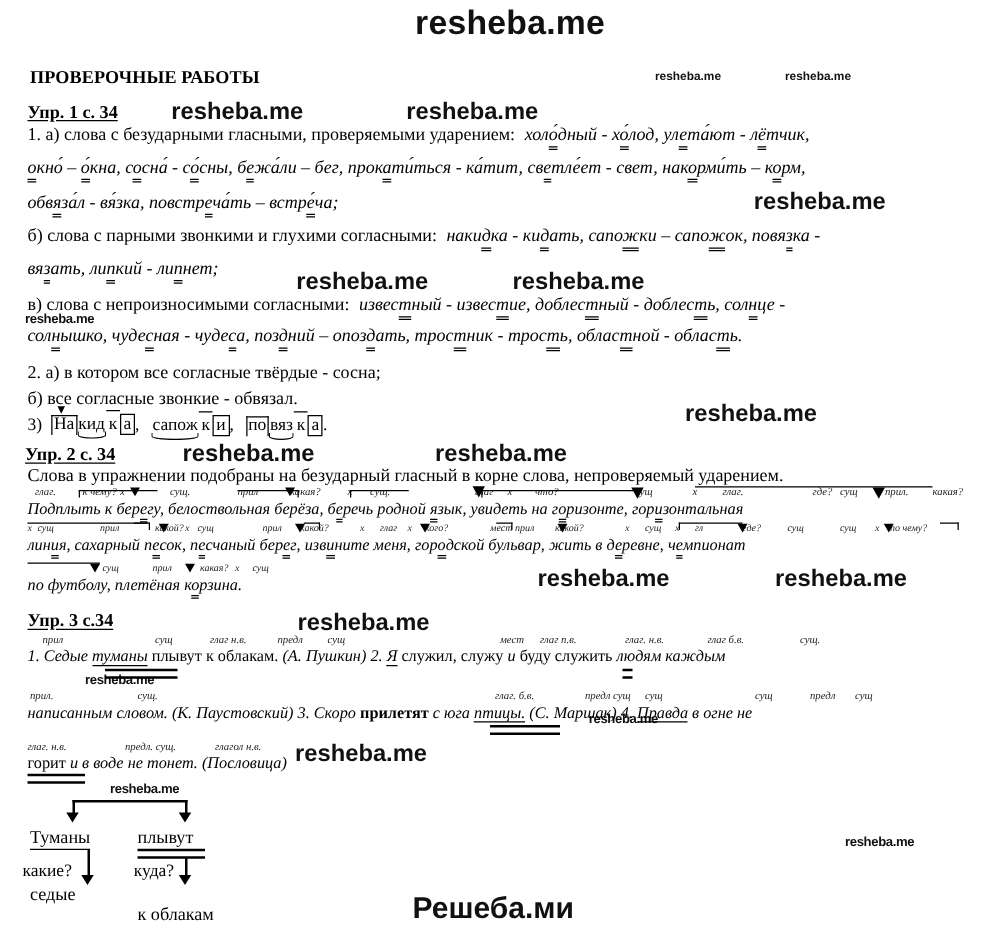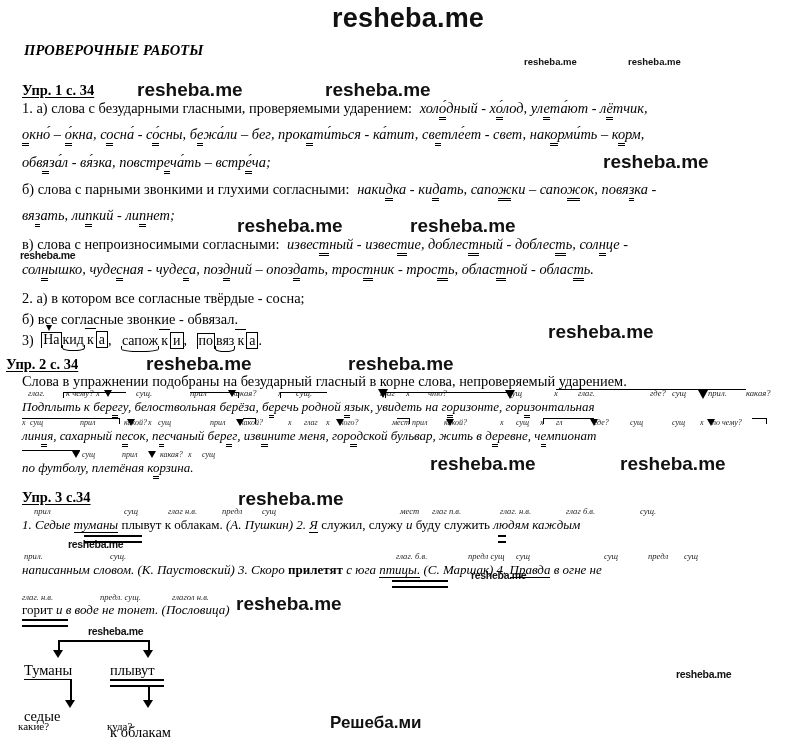--- a/index.html
+++ b/index.html
@@ -9,21 +9,21 @@
     color:#000;position:relative;overflow:hidden;
   }
   .page{position:relative;width:800px;height:745px;}
 
   
   .wm{position:absolute;font-family:"Liberation Sans", sans-serif;font-weight:bold;color:#111;white-space:nowrap;pointer-events:none;}
   .wm-top{font-size:27px;letter-spacing:.2px;}
   .wm-big{font-size:19px;}
   .wm-sm{font-size:9.5px;}
   .wm-tiny{font-size:10.5px;letter-spacing:-.3px;}
-  .wm-bottom{font-size:17px;}
+  .wm-bottom{font-size:24px;}
 
   
   .h-title{position:absolute;font-family:"Liberation Serif", serif;font-weight:bold;font-size:14.5px;letter-spacing:.1px;}
   .h-exer{position:absolute;font-weight:bold;font-size:14.5px;text-decoration:underline;text-underline-offset:2px;}
 
   
   .ln{position:absolute;font-size:14.4px;line-height:1.05;white-space:nowrap;}
   .ital{font-style:italic;}
   .big{font-size:13px;}
   .ddot{position:relative;}
@@ -43,21 +43,21 @@
   .pref{display:inline-block;border-top:1px solid #000;border-left:1px solid #000;border-right:1px solid #000;padding:0 1px;line-height:1.05;}
   .root{display:inline-block;position:relative;padding:0 1px;}
   .root:after{content:"";position:absolute;left:0;right:0;bottom:-3px;height:5px;border-bottom:1px solid #000;border-left:1px solid #000;border-right:1px solid #000;border-radius:0 0 60% 60%;}
   .suf{display:inline-block;position:relative;padding:0 2px;}
   .suf:before{content:"";position:absolute;left:0;right:0;top:-4px;height:4px;border-top:1px solid #000;transform:skewX(0deg);}
   .end{display:inline-block;border:1px solid #000;padding:0 2px;line-height:1.1;}
   .arrtop{position:absolute;width:0;height:0;border-left:3px solid transparent;border-right:3px solid transparent;border-top:6px solid #000;}
 
   
   .schm-word{position:absolute;font-size:14.5px;white-space:nowrap;}
-  .schm-q{position:absolute;font-size:11px;white-space:nowrap;margin-top:30px;}
+  .schm-q{position:absolute;font-size:14px;white-space:nowrap;}
   .vline{position:absolute;border-left:2px solid #000;}
   .hline{position:absolute;border-top:2px solid #000;}
   .dn-arrow{position:absolute;width:0;height:0;border-left:5px solid transparent;border-right:5px solid transparent;border-top:8px solid #000;}
   .dbar{position:absolute;height:4px;border-top:2px solid #000;border-bottom:2px solid #000;}
 </style>
 </head>
 <body>
 
 <div class="page">
 
@@ -77,21 +77,21 @@
       <div class="wm wm-big" style="left: 430px; top: 453px;">resheba.me</div>
       <div class="wm wm-big" style="left: 620px; top: 453px;">resheba.me</div>
       <div class="wm wm-big" style="left: 238px; top: 488px;">resheba.me</div>
       <div class="wm wm-tiny" style="left: 68px; top: 538px;">resheba.me</div>
       <div class="wm wm-big" style="left: 236px; top: 593px;">resheba.me</div>
       <div class="wm wm-tiny" style="left: 471px; top: 569px;">resheba.me</div>
       <div class="wm wm-tiny" style="left: 88px; top: 625px;">resheba.me</div>
       <div class="wm wm-tiny" style="left: 676px; top: 668px;">resheba.me</div>
     </div>
 
-  <div class="h-title" style="left:24px;top:42px;font-style:italic;">ПРОВЕРОЧНЫЕ РАБОТЫ</div>
+  <div class="h-title" style="left:24px;top:54px;">ПРОВЕРОЧНЫЕ РАБОТЫ</div>
 
   <div class="h-exer" style="left:22px;top:82px;">Упр. 1 с. 34</div>
 
   <div class="ln" style="left:22px;top:101px;">
     <span>1. а) слова с безударными гласными, проверяемыми ударением:</span>
     <span class="ital" style="margin-left:4px;">хол<span class="ddot">о</span>́дный - х<span class="ddot">о</span>́лод, ул<span class="ddot">е</span>та́ют - л<span class="ddot">ё</span>тчик,</span>
   </div>
 
   <div class="ln ital" style="left:22px;top:127px;">
     <span class="ddot">о</span>кно́ – <span class="ddot">о</span>́кна, с<span class="ddot">о</span>сна́ - с<span class="ddot">о</span>́сны, б<span class="ddot">е</span>жа́ли – бег, прок<span class="ddot">а</span>ти́ться - ка́тит, св<span class="ddot">е</span>тле́ет - свет, нак<span class="ddot">о</span>рми́ть – к<span class="ddot">о</span>рм,
@@ -125,21 +125,21 @@
   <div class="mrow" style="left:22px;top:332px;">
     <span>3)</span>
     <span style="display:inline-block;position:relative;margin-left:4px;">
       <span style="position:relative;top:-1px;"><span class="pref">На</span><span class="root">кид</span><span class="suf">к</span><span class="end">а</span></span><span>,</span>
       <span class="arrtop" style="left:5px;top:-7px;"></span>
     </span>
     <span style="display:inline-block;margin-left:6px;"><span class="root">сапож</span><span class="suf">к</span><span class="end">и</span><span>,</span></span>
     <span style="display:inline-block;margin-left:6px;"><span class="pref">по</span><span class="root">вяз</span><span class="suf">к</span><span class="end">а</span><span>.</span></span>
   </div>
 
-  <div class="h-exer" style="left:6px;top:356px;">Упр. 2 с. 34</div>
+  <div class="h-exer" style="left:20px;top:356px;">Упр. 2 с. 34</div>
   <div class="ln" style="left:22px;top:374px;">Слова в упражнении подобраны на безударный гласный в корне слова, непроверяемый ударением.</div>
 
   <div id="ex2l1labels">
       <div class="lbl" style="left: 28px; top: 388px;">глаг.</div>
       <div class="lbl" style="left: 96px; top: 388px;">х</div>
       <div class="lbl" style="left: 66px; top: 388px;">к чему?</div>
       <div class="lbl" style="left: 136px; top: 388px;">сущ.</div>
       <div class="lbl" style="left: 190px; top: 388px;">прил</div>
       <div class="lbl" style="left: 232px; top: 388px;">какая?</div>
       <div class="lbl" style="left: 278px; top: 388px;">х</div>

